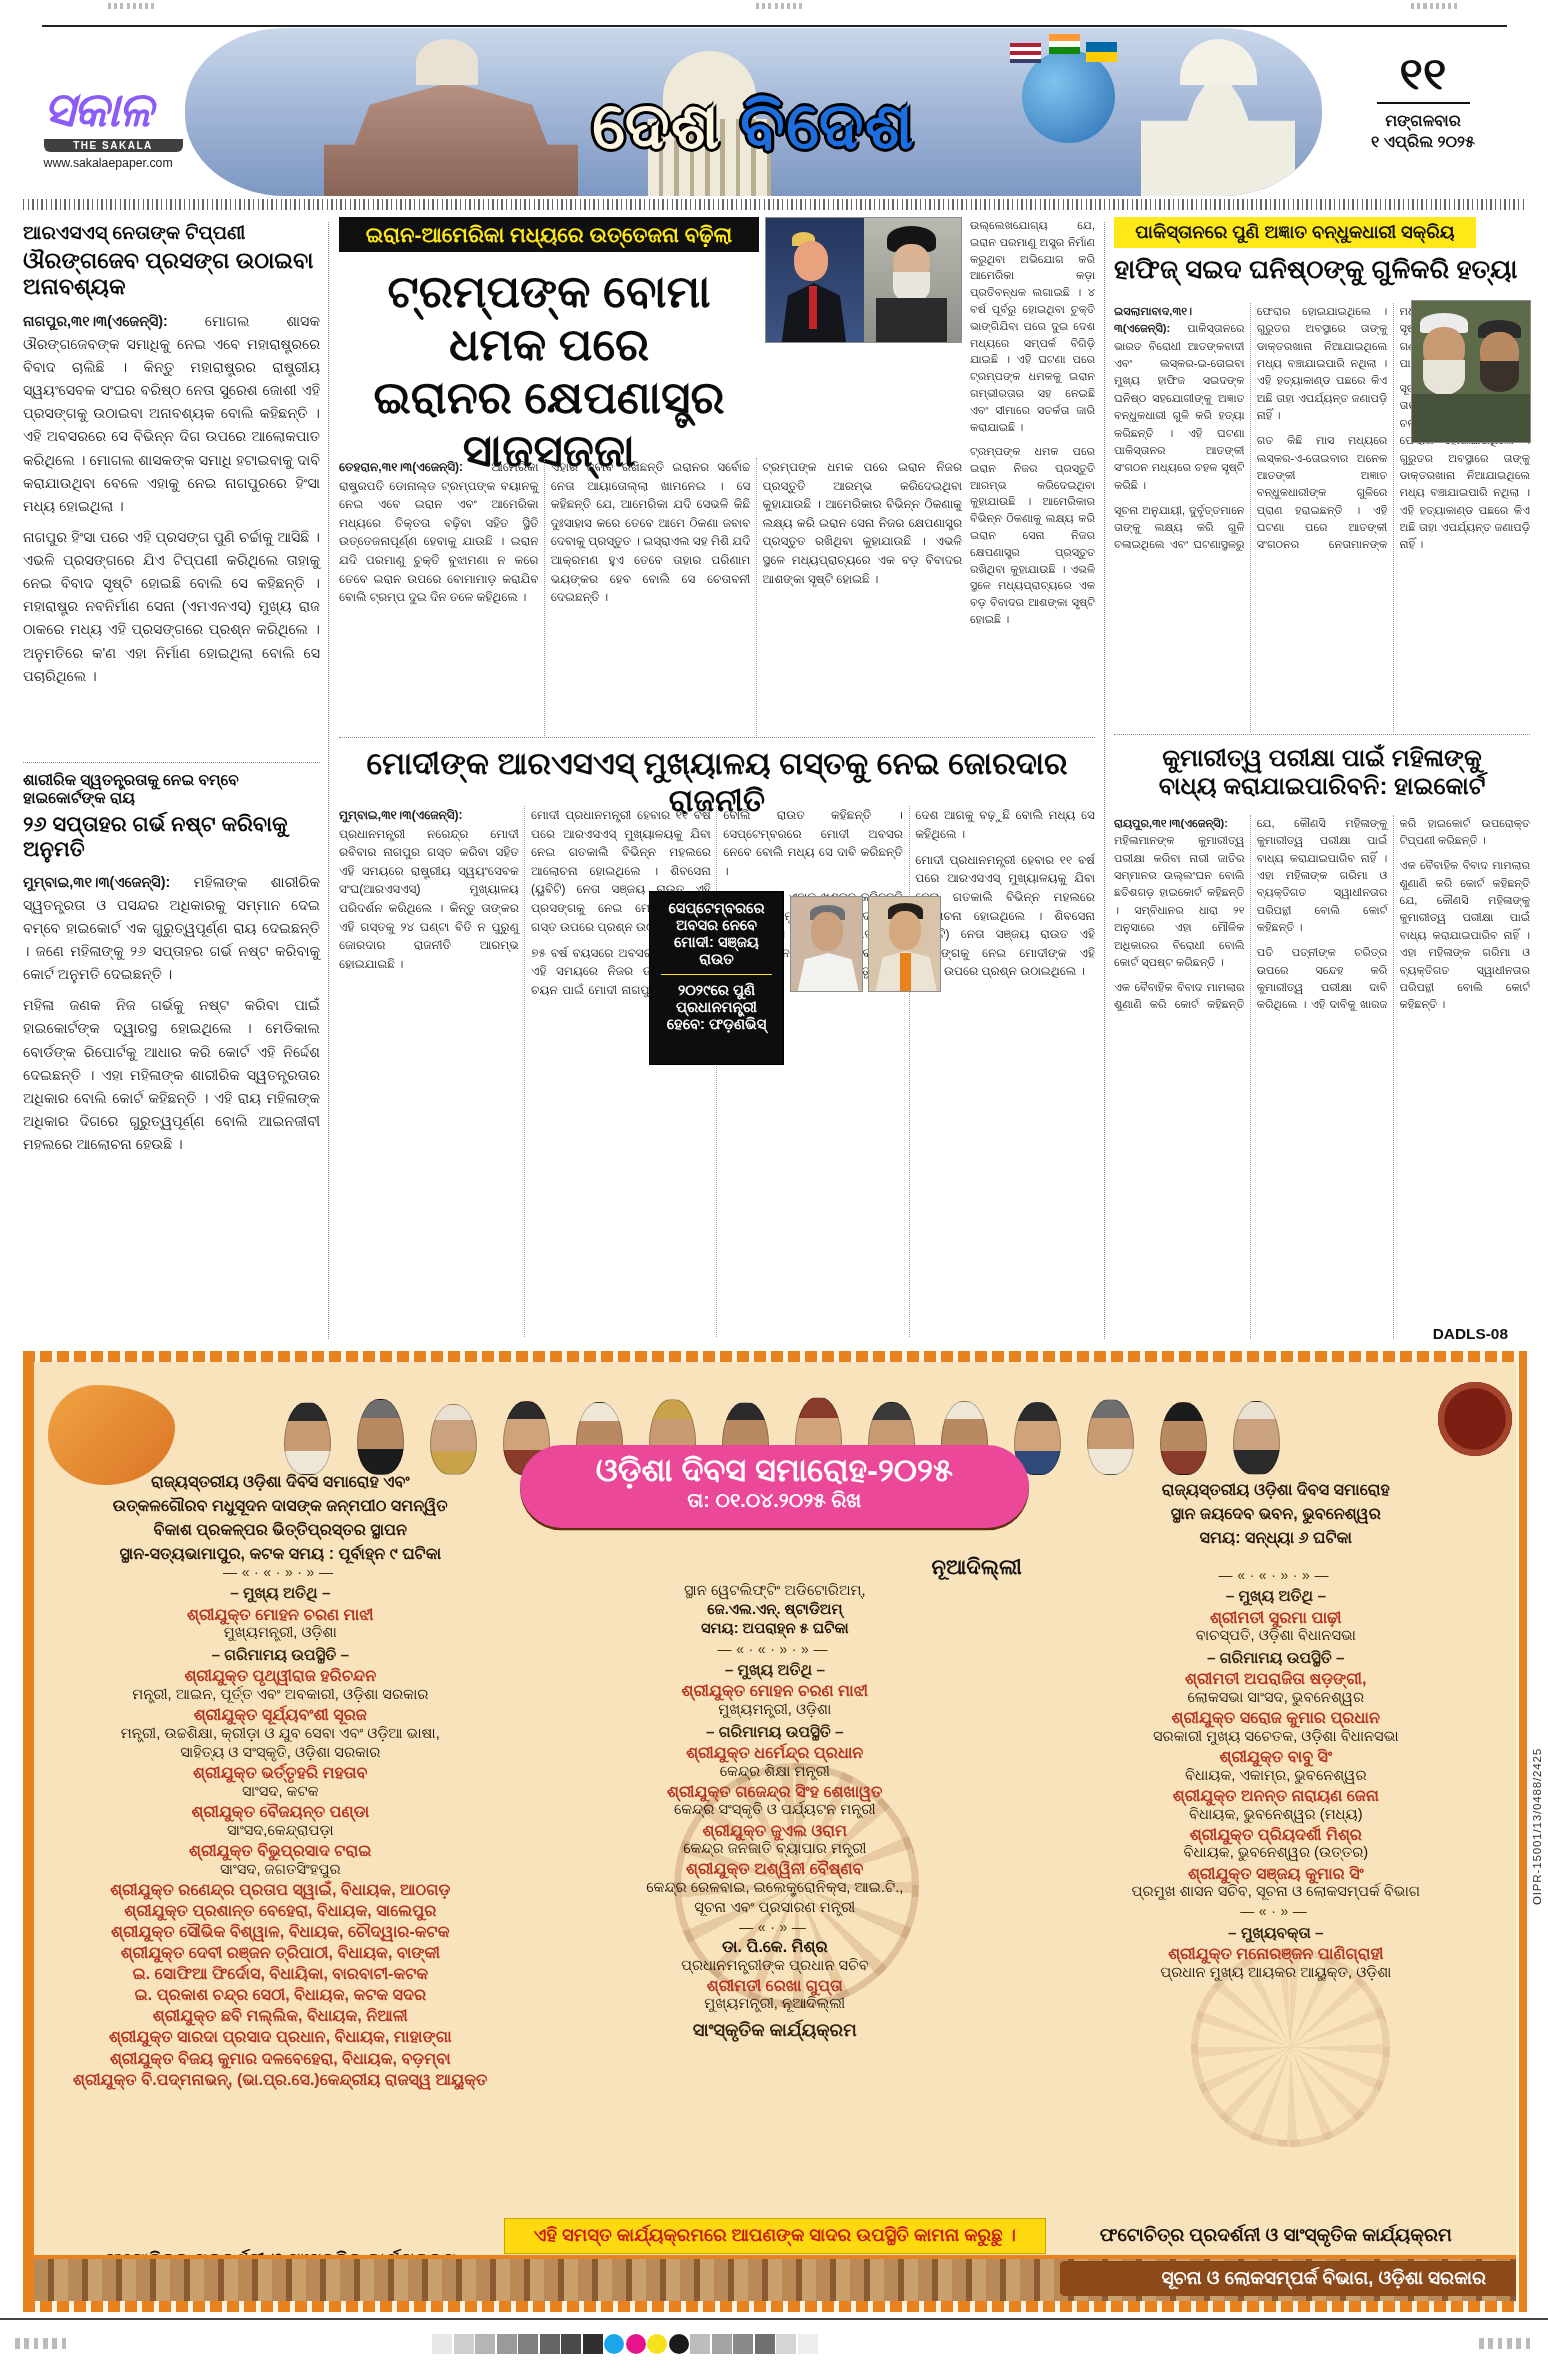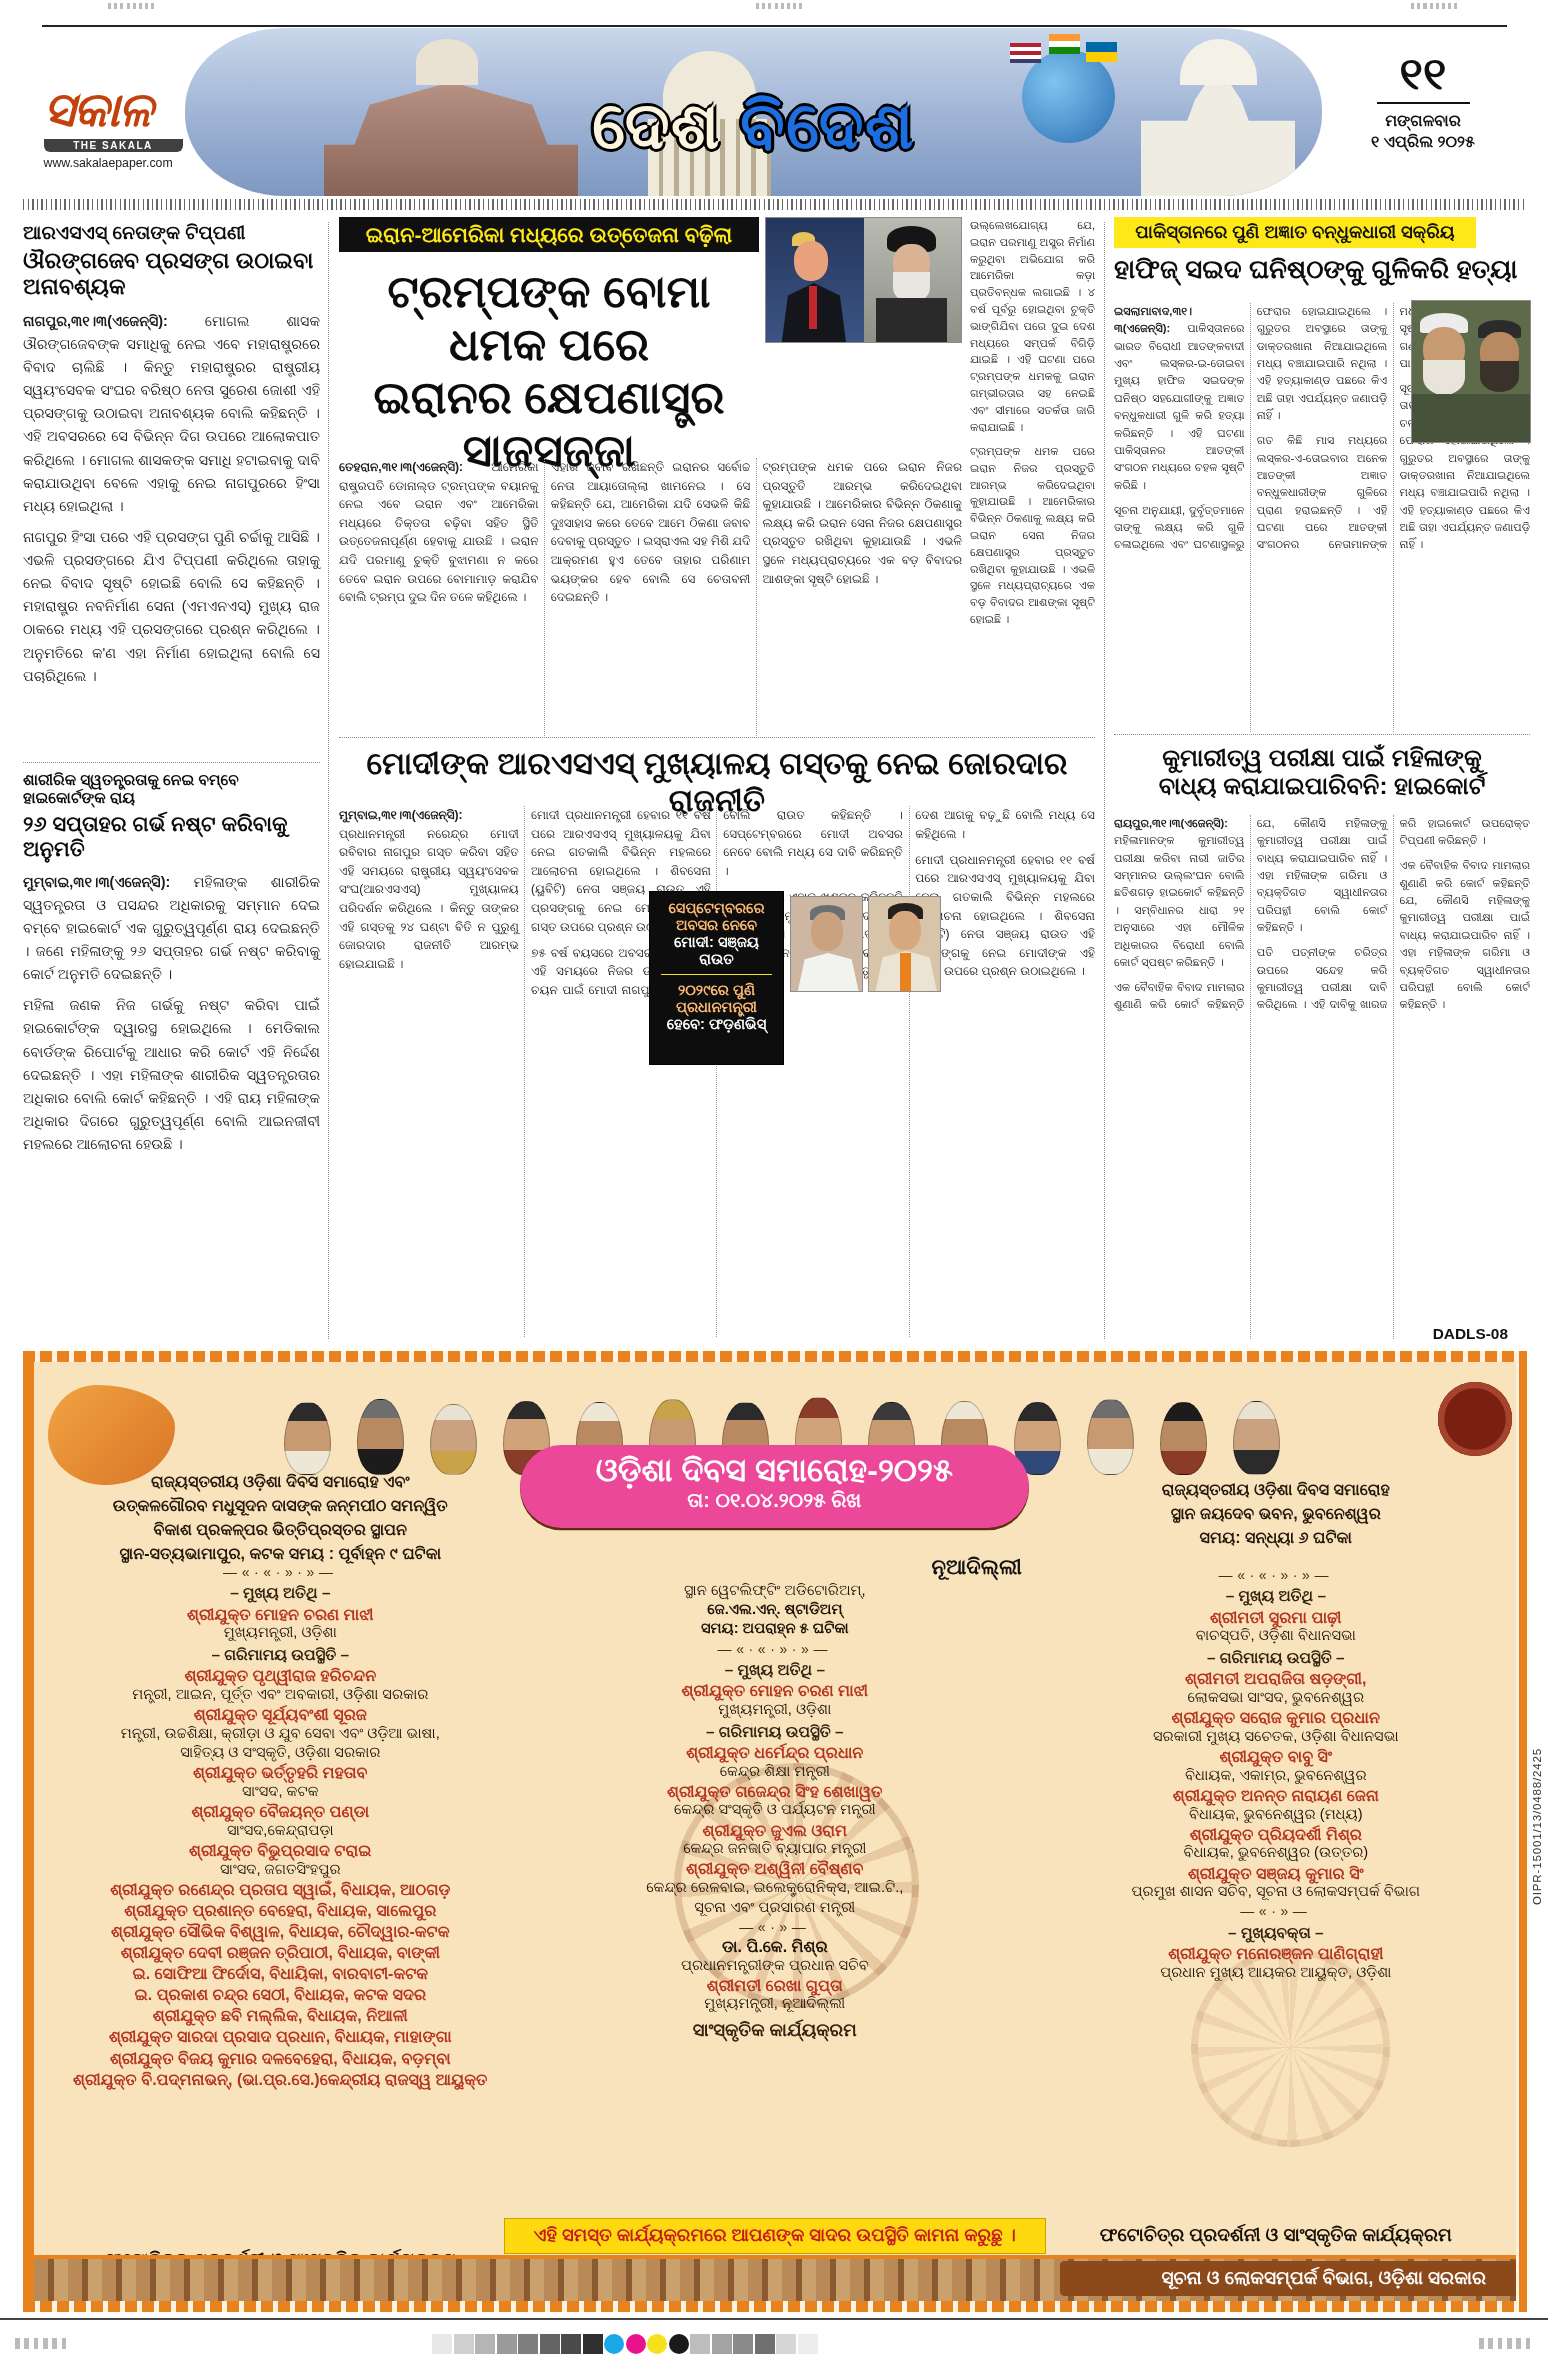--- a/index.html
+++ b/index.html
@@ -4,42 +4,42 @@
 <style>
   html,body{margin:0;padding:0;background:#fff;}
   #page{position:relative;width:1548px;height:2377px;background:#fff;overflow:hidden;
         font-family:"Liberation Sans","DejaVu Sans",sans-serif;color:#1c1c1c;}
   .abs{position:absolute;}
   .hline{background:#222;height:1.5px;}
   .hatch{background:repeating-linear-gradient(90deg,#666 0 1.5px,transparent 1.5px 4.6px);}
   .vdot{border-left:1.5px dotted #8a8a8a;}
   .hdot{border-top:1.5px dotted #8a8a8a;}
   
-  .logo{font-weight:900;font-style:italic;font-size:48px;color:#c2410c;letter-spacing:-1.5px;}
+  .logo{font-weight:900;font-style:italic;font-size:48px;color:#8b5cf6;letter-spacing:-1.5px;}
   .logo-band{background:#404040;color:#fff;font-size:10px;font-weight:bold;text-align:center;
              border-radius:0 0 6.2px 6.2px;padding:0.8px 6.2px;letter-spacing:1.5px;}
   .siteurl{font-size:12.3px;color:#222;}
   .collage{border-radius:100px/81px;background:linear-gradient(180deg,#c9d7ea 0%,#9db2d4 55%,#7e98c2 100%);overflow:hidden;}
   .bigtitle{font-size:65px;font-weight:900;letter-spacing:1.5px;white-space:nowrap;}
   .t-white{color:#fdf4df;text-shadow:-3.1px 0 #000,3.1px 0 #000,0 -3.1px #000,0 3.1px #000,2.3px 2.3px #000,-2.3px 2.3px #000;}
   .t-blue{color:#1d6fe0;text-shadow:-3.1px 0 #000,3.1px 0 #000,0 -3.1px #000,0 3.1px #000,2.3px 2.3px #000,-2.3px 2.3px #000;}
   .pageno{font-size:45px;font-weight:900;color:#111;text-align:center;line-height:1;}
   .dateline-top{font-size:16px;font-weight:bold;color:#111;text-align:center;line-height:1.35;}
   
   .kicker-dark{background:#101010;color:#ffe818;font-weight:800;display:flex;align-items:center;justify-content:center;}
   .kicker-yellow{background:#ffe818;color:#101010;font-weight:800;display:flex;align-items:center;justify-content:center;}
   .headline{font-weight:900;color:#0c0c0c;line-height:1.18;}
   .body-text{text-align:justify;line-height:1.55;color:#191919;}
   .body-text p{margin:0 0 7.7px 0;}
   .dl{font-weight:bold;}
   .cols3{column-count:3;column-gap:12.3px;column-rule:0.8px dotted #9a9a9a;}
   .cols4{column-count:4;column-gap:12.3px;column-rule:0.8px dotted #9a9a9a;}
   .photo{border:0.8px solid #8c8c8c;box-sizing:border-box;overflow:hidden;display:flex;}
   .inset-box{background:#0d0d0d;color:#fff;text-align:center;border:1.5px solid #000;}
-  .inset-y{color:#fdba74;font-weight:800;}
+  .inset-y{color:#ffffff;font-weight:800;}
   .inset-w{color:#ffffff;font-weight:800;}
   
   .ad-frame{background:repeating-linear-gradient(90deg,#e8821e 0 12.3px,#fdf3e2 12.3px 17px);}
   .ad-inner{position:absolute;inset:10.8px;background:#f9e3bd;overflow:hidden;}
   .ad-title-box{background:#ec4899;border-radius:46px;color:#fff;text-align:center;
                 box-shadow:0 2.3px 0 #5e2f0d;}
   .ad-title{font-size:32px;font-weight:900;line-height:1.15;}
   .ad-date{font-size:20px;font-weight:bold;}
   .ad-event{font-weight:800;color:#23160a;text-align:center;font-size:16px;line-height:1.5;}
   .ad-label{font-weight:800;color:#33220f;text-align:center;font-size:15.4px;margin:4.6px 0 1.5px;}

